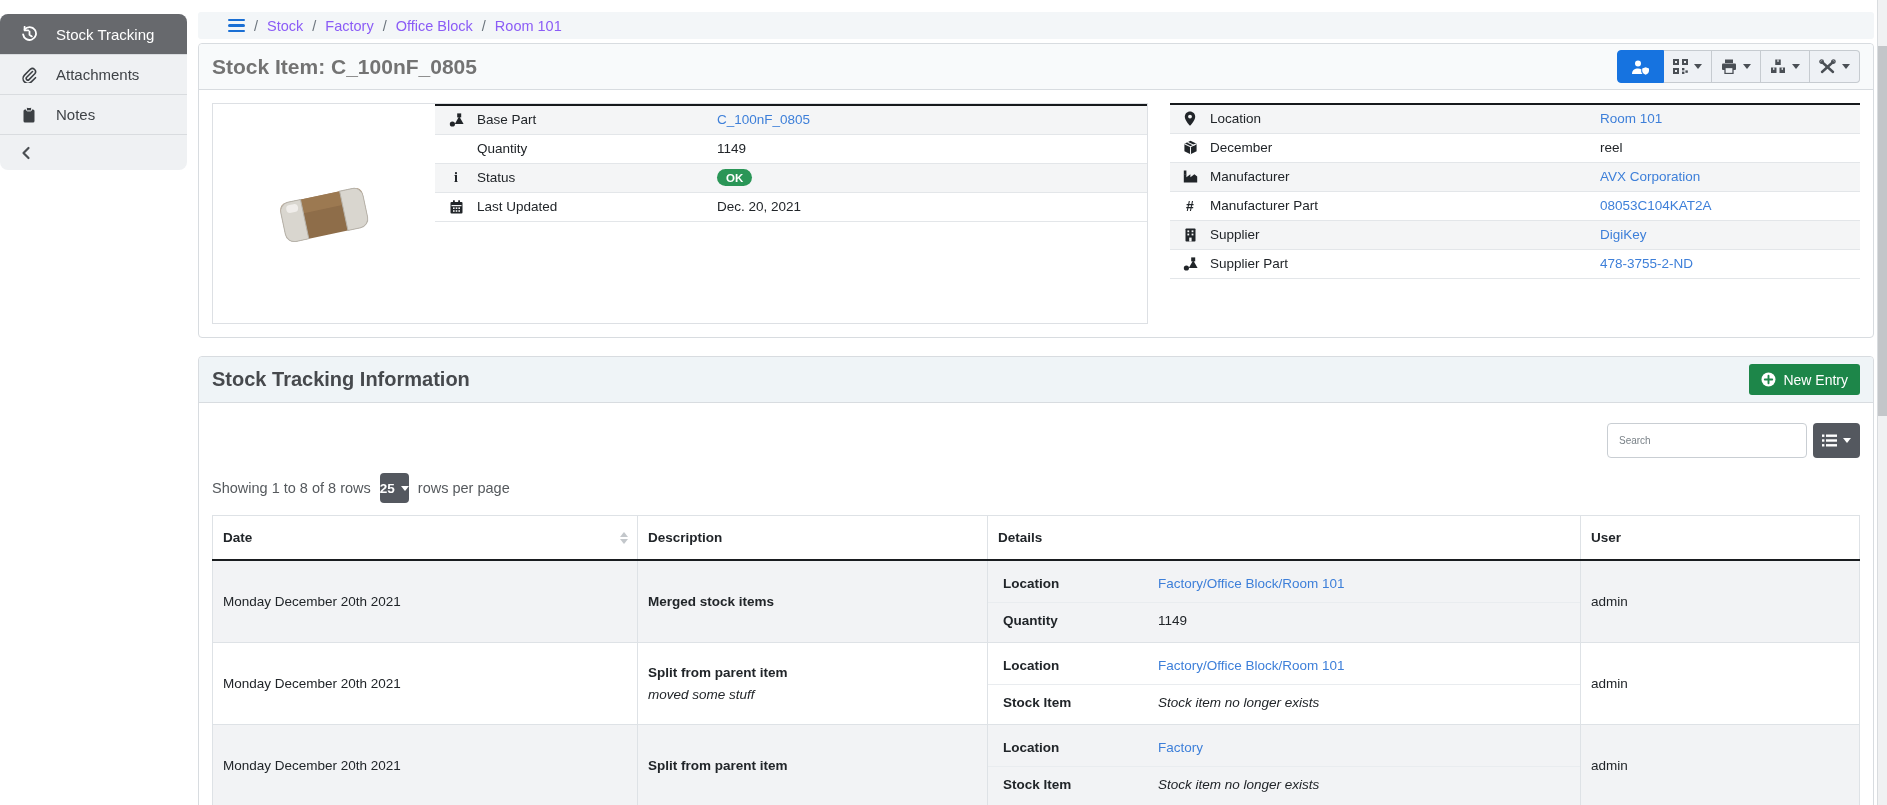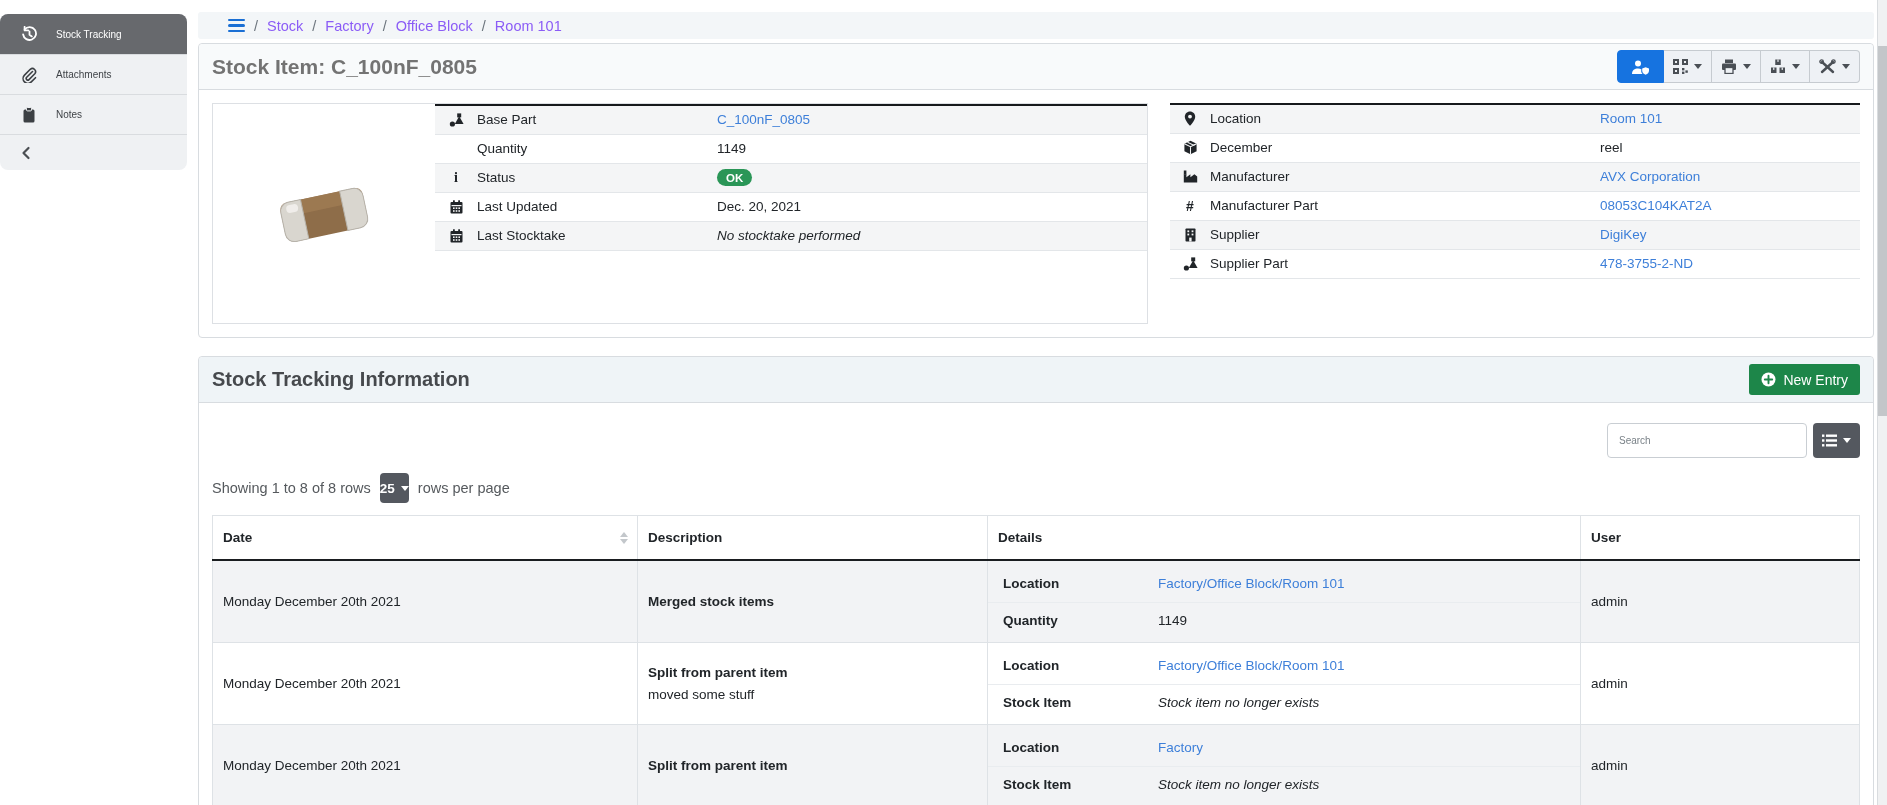--- a/index.html
+++ b/index.html
@@ -4,21 +4,21 @@
 <style>
   * { margin:0; padding:0; box-sizing:border-box; }
   html,body { background:#fff; }
   body { font-family:"Liberation Sans","DejaVu Sans",sans-serif; color:#212529; }
   .page { position:relative; width:1887px; height:805px; overflow:hidden; background:#fff; display:flex; }
 
   
   .sidebar { width:187px; flex-shrink:0; padding-top:14px; }
   .side-list { border-radius:8px; overflow:hidden; background:#eff1f3; }
   .side-item { display:flex; align-items:center; height:40px; padding-left:20px; gap:18px;
-               font-size:10px; color:#3f4347; cursor:pointer; border-top:1px solid #d9dcdf; }
+               font-size:15px; color:#3f4347; cursor:pointer; border-top:1px solid #d9dcdf; }
   .side-item:first-child { border-top:none; }
   .side-item.active { background:#67696d; color:#fff; }
   .side-item .ico { width:18px; display:flex; justify-content:center; color:#3c4044; }
   .side-item.active .ico { color:#fff; }
   .side-collapse { height:36px; display:flex; align-items:center; padding-left:20px;
                    border-top:1px solid #d9dcdf; color:#4a4e52; cursor:pointer; }
 
   
   .main { flex:1; min-width:0; padding:12px 13px 0 11px; }
 
@@ -83,21 +83,21 @@
   .size-btn { padding:0 0; height:30px; font-size:13.5px;font-weight:bold; }
 
   table.track { width:100%; border-collapse:collapse; font-size:13.5px; border:1px solid #dee2e6; }
   table.track th, table.track td { border:1px solid #dee2e6; }
   table.track th { border-bottom:2px solid #1a1d20; text-align:left; padding:14px 10px;
                    font-size:13.5px; position:relative; background:#fff; }
   table.track tbody tr { height:81px; }
   table.track tbody tr:nth-child(odd) { background:#f2f3f5; }
   td.c-date, td.c-user { padding:10px; vertical-align:middle; }
   td.c-desc { padding:10px; vertical-align:middle; font-weight:bold; }
-  .desc-note { display:block; font-weight:normal; margin-top:7px; }
+  .desc-note { display:block; font-weight:normal; font-style:italic; margin-top:7px; }
   td.c-details { padding:0; vertical-align:middle; }
   .sub { display:flex; flex-direction:column; justify-content:center; height:81px; }
   .sub-row { display:flex; align-items:center; min-height:37px; padding-left:15px; }
   .sub-row + .sub-row { border-top:1px solid #e9ecef; }
   .sub-label { width:155px; font-weight:bold; }
   .sub-value { flex:1; }
   .sort-icon { position:absolute; right:9px; top:50%; transform:translateY(-50%);
                display:flex; flex-direction:column; gap:2px; }
   .sort-icon i { width:0; height:0; border-left:4.5px solid transparent; border-right:4.5px solid transparent; }
   .sort-icon .up { border-bottom:5px solid #c3c7cb; }
@@ -286,38 +286,20 @@
                       <rect x="5.7" y="7.4" width="1.6" height="1.6" fill="#f4f5f6"></rect>
                       <rect x="8.4" y="7.4" width="1.6" height="1.6" fill="#f4f5f6"></rect>
                   <rect x="3" y="10.2" width="1.6" height="1.6" fill="#f4f5f6"></rect>
                       <rect x="5.7" y="10.2" width="1.6" height="1.6" fill="#f4f5f6"></rect>
                       <rect x="8.4" y="10.2" width="1.6" height="1.6" fill="#f4f5f6"></rect>
                 </svg>
               </td>
               <td class="dt-label">Last Updated</td>
               <td class="dt-value">Dec. 20, 2021</td>
             </tr>
-            <tr>
-              <td class="dt-icon">
-                <svg width="13" height="14" viewBox="0 0 13 14" fill="currentColor" style="margin:0 auto">
-                  <rect x="0.5" y="2" width="12" height="11.5" rx="1"></rect>
-                      <rect x="3" y="0.3" width="1.8" height="3"></rect>
-                      <rect x="8.2" y="0.3" width="1.8" height="3"></rect>
-                  <rect x="1.5" y="5" width="10" height="1.2" fill="#f4f5f6"></rect>
-                  <rect x="3" y="7.4" width="1.6" height="1.6" fill="#f4f5f6"></rect>
-                      <rect x="5.7" y="7.4" width="1.6" height="1.6" fill="#f4f5f6"></rect>
-                      <rect x="8.4" y="7.4" width="1.6" height="1.6" fill="#f4f5f6"></rect>
-                  <rect x="3" y="10.2" width="1.6" height="1.6" fill="#f4f5f6"></rect>
-                      <rect x="5.7" y="10.2" width="1.6" height="1.6" fill="#f4f5f6"></rect>
-                      <rect x="8.4" y="10.2" width="1.6" height="1.6" fill="#f4f5f6"></rect>
-                </svg>
-              </td>
-              <td class="dt-label">Last Stocktake</td>
-              <td class="dt-value italic">No stocktake performed</td>
-            </tr>
           </tbody>
             </table>
         </div>
 
         <table class="dt right-dt">
           <tbody>
               <tr>
             <td class="dt-icon">
               <svg width="12" height="15" viewBox="0 0 12 15" fill="currentColor" style="margin:0 auto">
                 <path d="M6 0.5C3 0.5 0.8 2.8 0.8 5.7 0.8 9.5 6 14.8 6 14.8s5.2-5.3 5.2-9.1C11.2 2.8 9 0.5 6 0.5z"></path>

